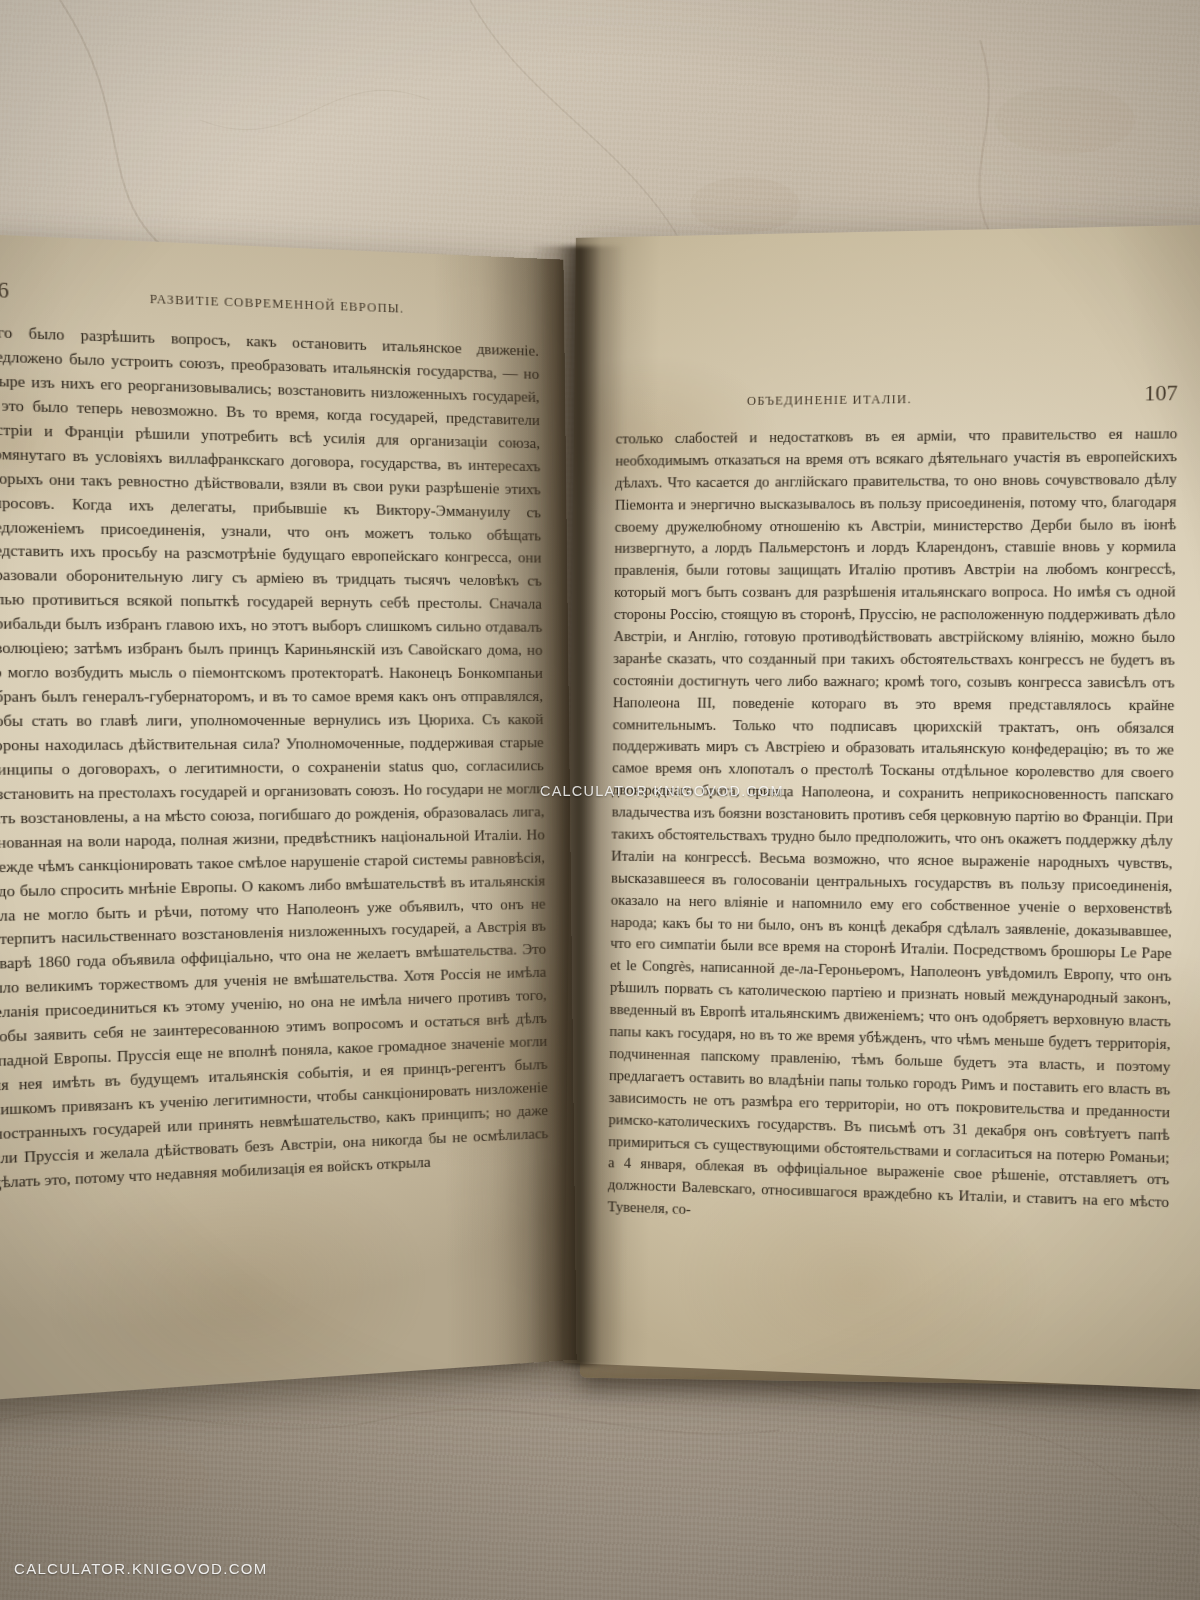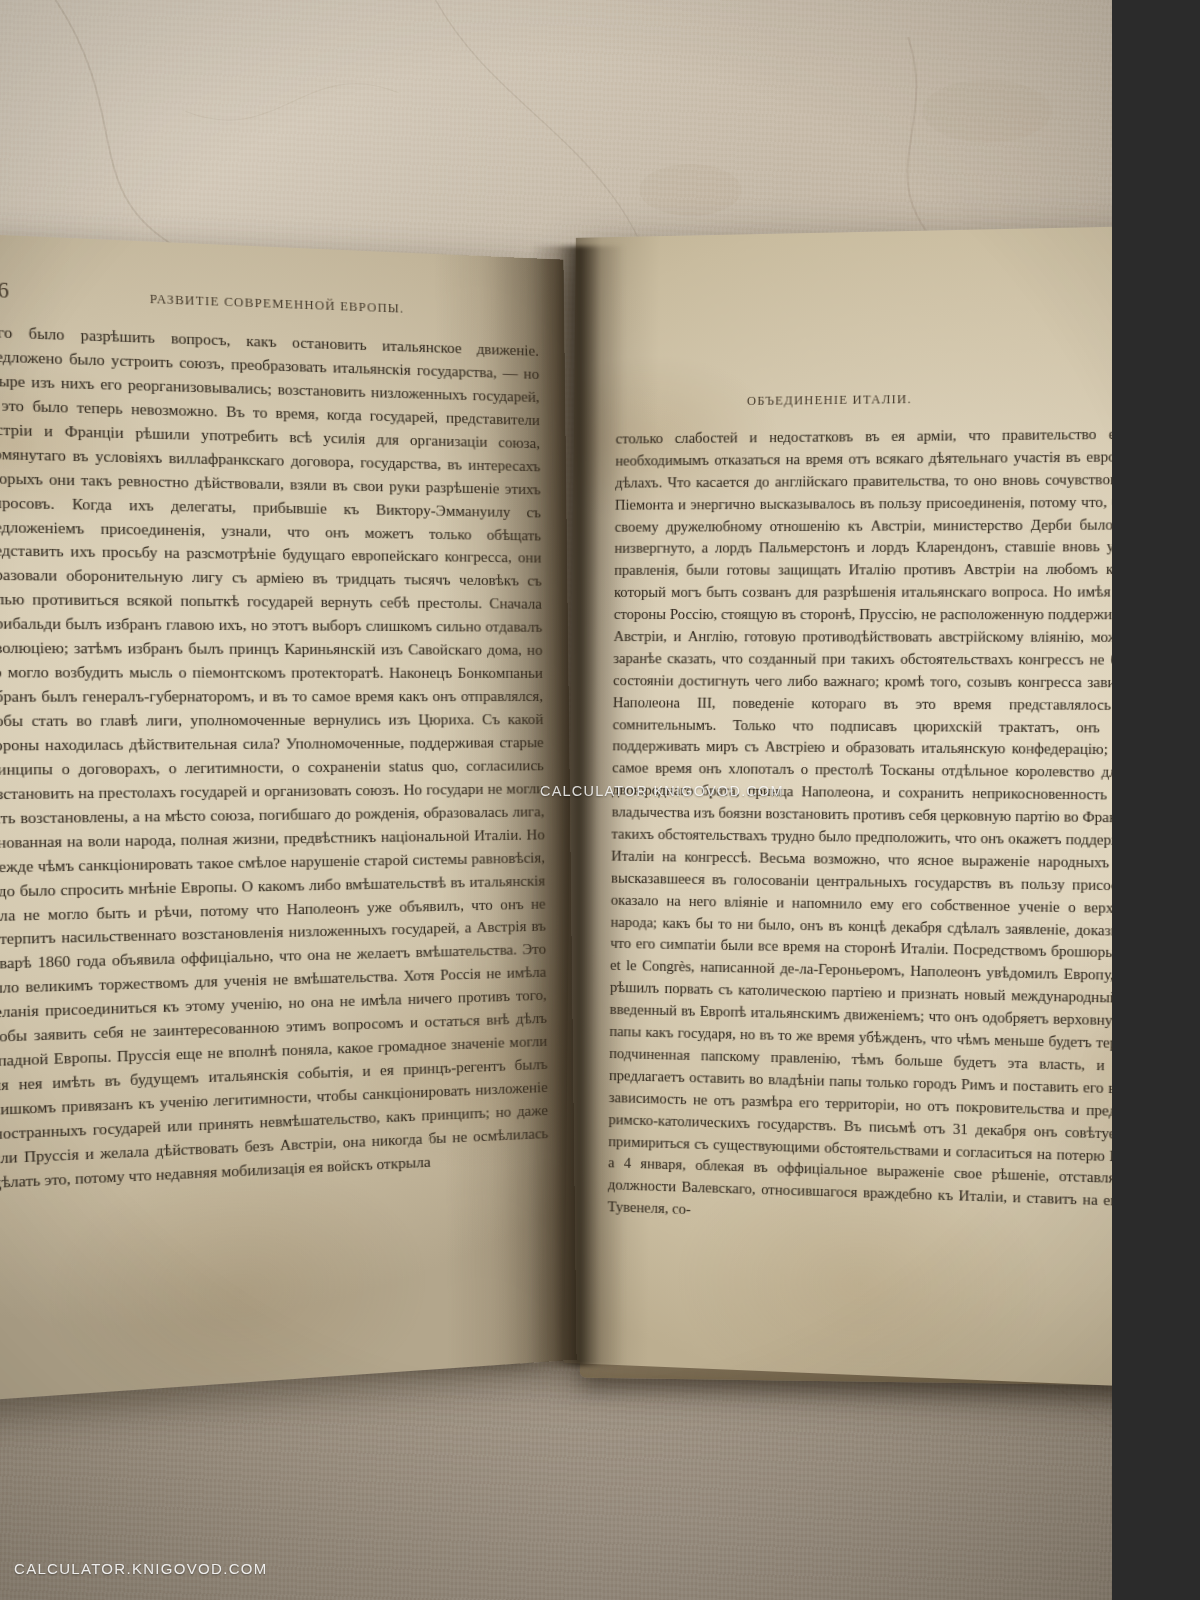--- a/index.html
+++ b/index.html
@@ -2,21 +2,21 @@
 <html><head>
 <meta charset="utf-8">
 <style>
   html, body {
     margin: 0;
     padding: 0;
     background: #2b2b2b;
   }
   #page {
     position: relative;
-    width: 1112px;
+    width: 1200px;
     height: 1600px;
     overflow: hidden;
     font-family: "Liberation Serif", serif;
     background: #8c8278;
   }
 
   
   .bg {
     position: absolute;
     inset: 0;

